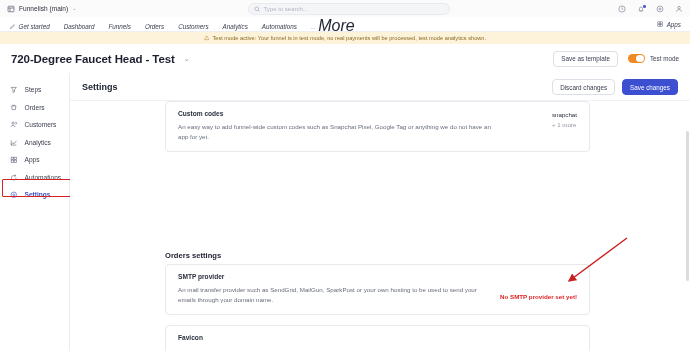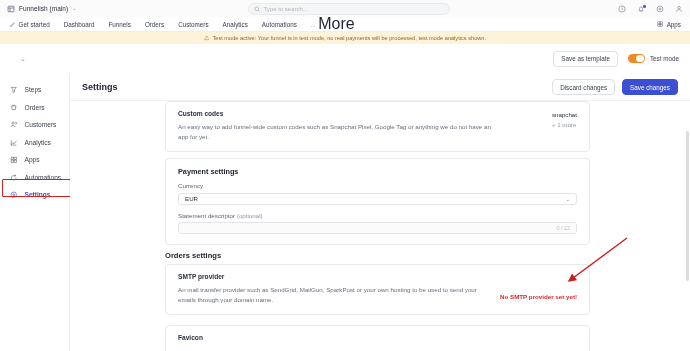--- a/index.html
+++ b/index.html
@@ -42,23 +42,24 @@
     position: absolute; right: -1px; top: 0.5px;
     width: 2.6px; height: 2.6px; border-radius: 50%;
     background: #4a5bd6;
   }
 
   
   .navbar {
     height: 15px; flex: 0 0 15px;
     background: #ffffff;
     border-bottom: 0.6px solid #eceef1;
-    display: flex; align-items: center;
+    display: flex; align-items: flex-start;
     padding: 0 9px;
     position: relative;
+    font-style: italic;
   }
   .navitems { display: flex; align-items: center; gap: 14px; }
   .navitem { display: flex; align-items: center; gap: 3px; cursor: pointer; }
   .navitem span.lbl { font-size: 6.3px; color: #3b4050; white-space: nowrap; }
   .nav-more { display: flex; align-items: center; gap: 3px; }
   .nav-more .dots { font-size: 6.3px; color: #aeb2bd; letter-spacing: -0.3px; }
   .apps-right {
     position: absolute; right: 9px; top: 0; height: 15px;
     display: flex; align-items: center; gap: 3px;
   }
@@ -305,20 +306,21 @@
   <div class="banner">
     <span class="icon-sq">
       <svg width="5.5" height="5.5" viewBox="0 0 16 16" fill="none" stroke="#b08a2e" stroke-width="1.5">
         <path d="M8 2.5 L14.5 13.5 H1.5 Z"></path>
       </svg>
     </span>
     <span class="banner-text">Test mode active: Your funnel is in test mode, no real payments will be processed, test mode analytics shown.</span>
   </div>
 
   <div class="titlerow">
+    <span class="funnel-title">720-Degree Faucet Head - Test</span>
     <span class="title-caret">⌄</span>
     <div class="title-actions">
       <div class="btn-outline">Save as template</div>
       <div class="toggle-group">
         <div class="toggle">
           <div class="knob"></div>
         </div>
         <span class="toggle-label">Test mode</span>
       </div>
     </div>
@@ -412,37 +414,20 @@
               <div class="item-title">Custom codes</div>
               <div class="item-desc">An easy way to add funnel-wide custom codes such as Snapchat Pixel, Google Tag or anything we do not have an app for yet.</div>
             </div>
             <div class="right-meta">
               <div class="meta-main">snapchat</div>
               <div class="meta-sub">+ 1 more</div>
             </div>
           </div>
         </div>
 
-        <div class="card" style="top:57px;">
-          <div class="pad">
-            <div class="sec-title">Payment settings</div>
-            <div class="field-label">Currency</div>
-            <div class="select">
-              <span class="val">EUR</span>
-              <span class="chev">⌄</span>
-            </div>
-            <div class="field-label" style="margin-top:7px;">
-              <span>Statement descriptor</span>
-              <span class="opt">(optional)</span>
-            </div>
-            <div class="input">
-              <span class="counter">0 / 22</span>
-            </div>
-          </div>
-        </div>
 
         <div class="outside-title" style="top:150px;">Orders settings</div>
 
         <div class="card" style="top:163px;">
           <div class="pad row-split">
             <div>
               <div class="item-title">SMTP provider</div>
               <div class="item-desc">An mail transfer provider such as SendGrid, MailGun, SparkPost or your own hosting to be used to send your emails through your domain name.</div>
             </div>
             <div class="right-alert">No SMTP provider set yet!</div>

